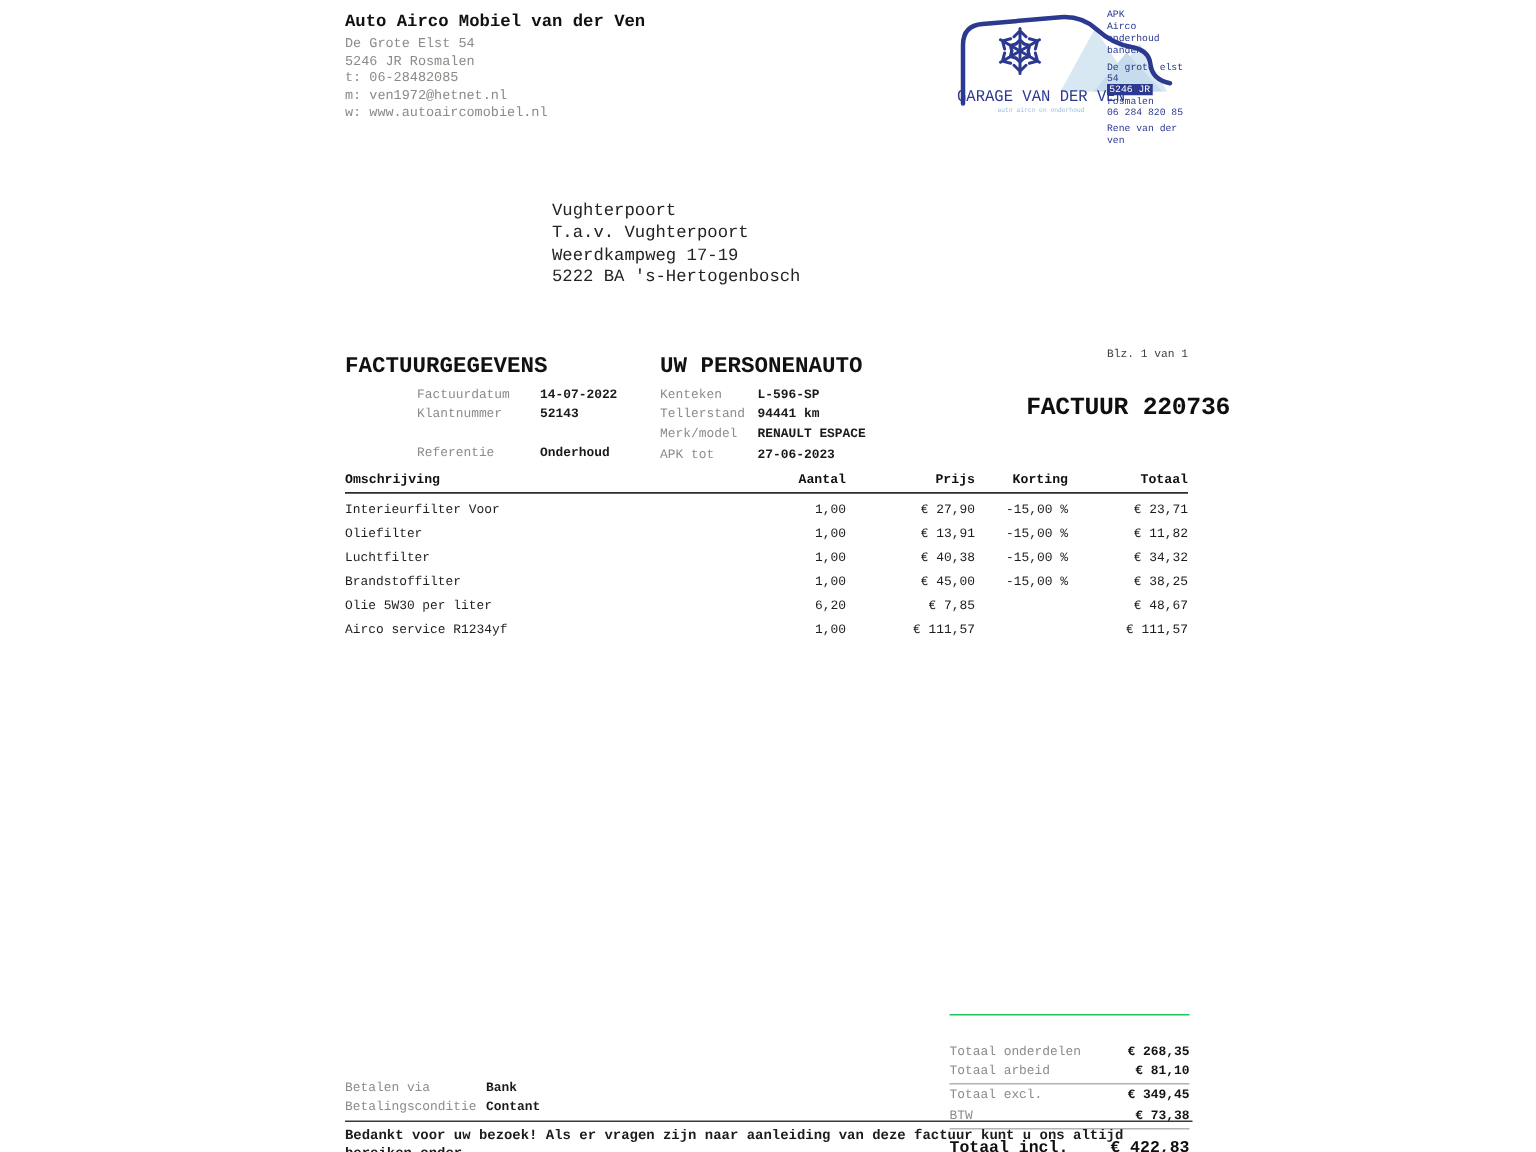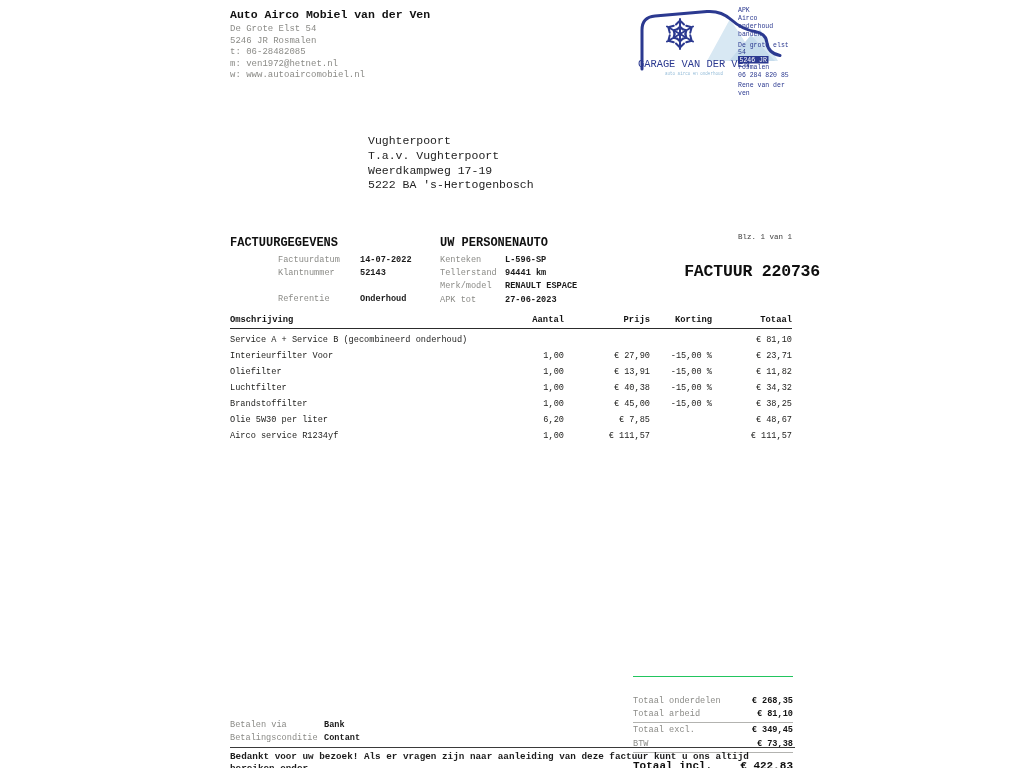--- a/index.html
+++ b/index.html
@@ -23,21 +23,21 @@
   .logo-side .grp2 { line-height:15px; }
   .logo-side .hl { background:#2b3990; color:#fff; padding:0 3px; display:inline-block; }
   .logo-side .owner { margin-top:6px; }
 
   
   .recipient { position:absolute; left:368px; top:134px; font-size:11.5px; line-height:14.8px; color:#232323; }
 
   .blz { position:absolute; left:692px; top:233px; width:100px; text-align:right; font-size:7.5px; color:#3c3c3c; }
 
   
-  .block-title { font-size:12px; font-weight:bold; color:#111; margin-bottom:4px; }
+  .block-title { font-size:15px; font-weight:bold; color:#111; margin-bottom:4px; }
   .kv { display:flex; font-size:8.6px; line-height:13.2px; }
   .kv .k { color:#8b8b87; flex:none; }
   .kv .v { color:#1a1a1a; font-weight:600; }
   .gegevens { position:absolute; left:230px; top:236px; width:205px; }
   .gegevens .k { width:82px;padding-left:48px; }
   .gegevens .spacer { height:13px; }
   .vehicle { position:absolute; left:440px; top:236px; width:215px; }
   .vehicle .k { width:65px; }
 
   .invoice-title { position:absolute; left:620px; top:262px; width:200px; text-align:right;
@@ -184,27 +184,20 @@
       <tr>
         <th class="desc">Omschrijving</th>
         <th>Aantal</th>
         <th>Prijs</th>
         <th>Korting</th>
         <th>Totaal</th>
       </tr>
     </thead>
     <tbody>
       <tr>
-        <td class="desc">Service A + Service B (gecombineerd onderhoud)</td>
-        <td></td>
-        <td></td>
-        <td></td>
-        <td>€ 81,10</td>
-      </tr>
-      <tr>
         <td class="desc">Interieurfilter Voor</td>
         <td>1,00</td>
         <td>€ 27,90</td>
         <td>-15,00 %</td>
         <td>€ 23,71</td>
       </tr>
       <tr>
         <td class="desc">Oliefilter</td>
         <td>1,00</td>
         <td>€ 13,91</td>

